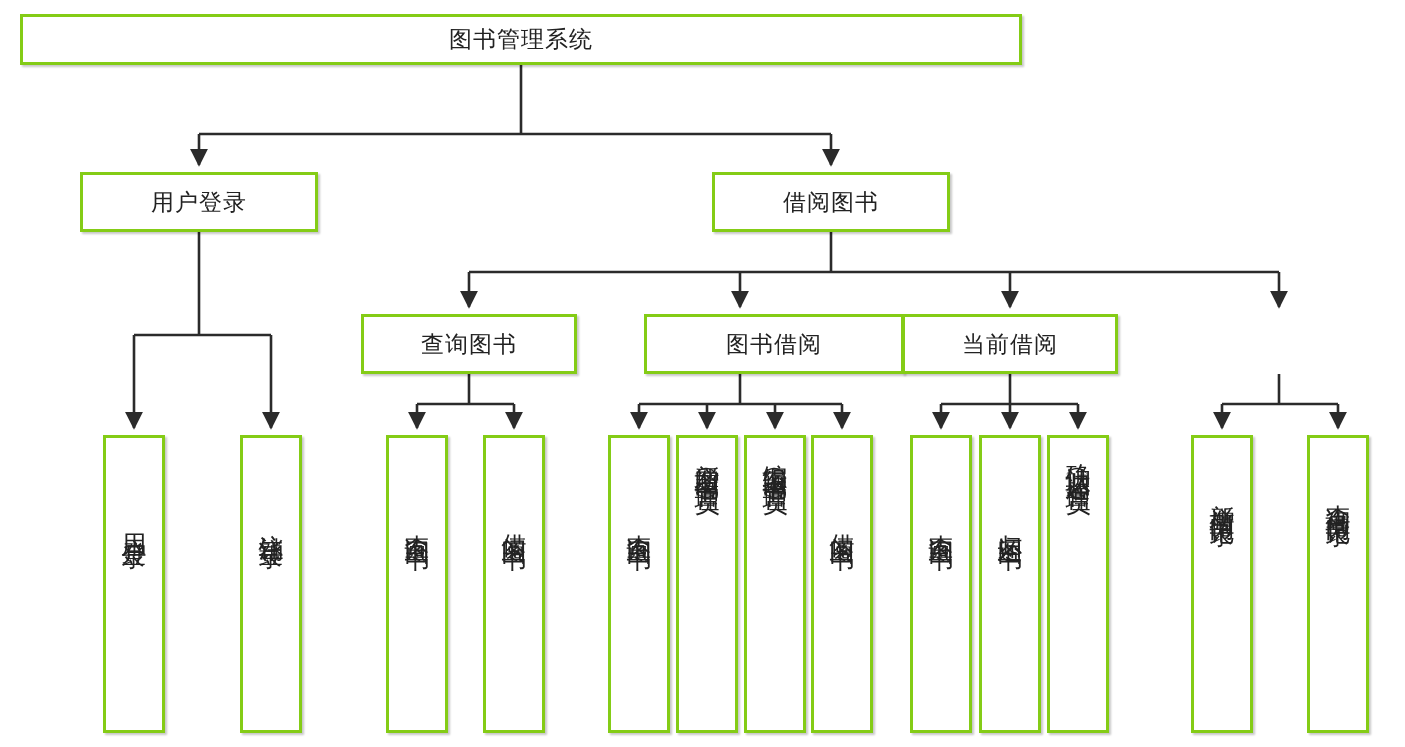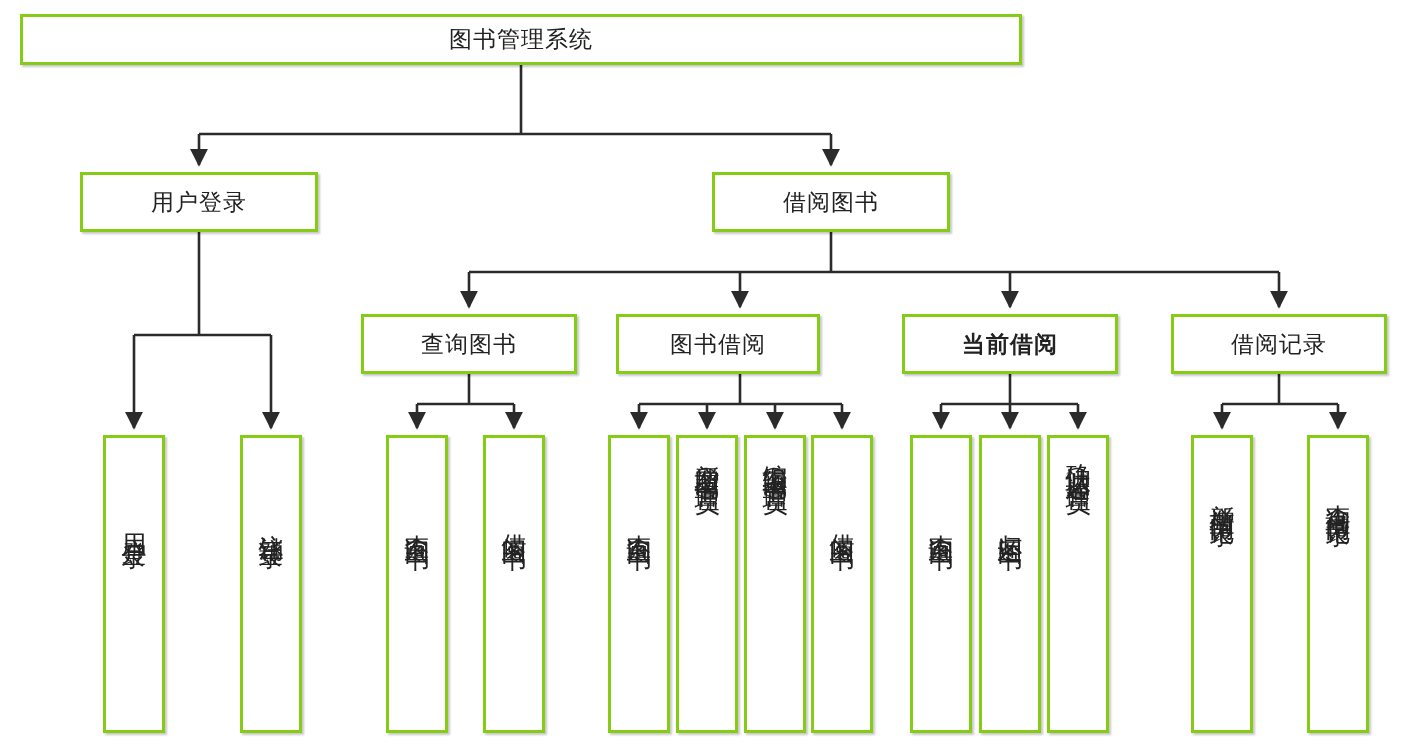--- a/index.html
+++ b/index.html
@@ -130,28 +130,25 @@
   <div class="node horiz" style="left:80px; top:172px; width:238px; height:60px;">
     <span>用户登录</span>
   </div>
   <div class="node horiz" style="left:712px; top:172px; width:238px; height:60px;">
     <span>借阅图书</span>
   </div>
 
   <div class="node horiz" style="left:361px; top:314px; width:216px; height:60px;">
     <span>查询图书</span>
   </div>
-  <div class="node horiz" style="left:616px; top:314px; width:204px; height:60px;">
+  <div class="node horiz" style="left:644px; top:314px; width:260px; height:60px;">
     <span>图书借阅</span>
   </div>
-  <div class="node horiz" style="left:902px; top:314px; width:216px; height:60px;font-weight:bold;">
+  <div class="node horiz" style="left:902px; top:314px; width:216px; height:60px;">
     <span>当前借阅</span>
-  </div>
-  <div class="node horiz" style="left:1171px; top:314px; width:216px; height:60px;">
-    <span>借阅记录</span>
   </div>
 
   <div class="node vert mid" style="left:103px; top:435px; width:62px; height:298px;">
     <span class="vtext">用户登录</span>
   </div>
   <div class="node vert mid" style="left:240px; top:435px; width:62px; height:298px;">
     <span class="vtext">注销登录</span>
   </div>
 
   <div class="node vert mid" style="left:386px; top:435px; width:62px; height:298px;">

